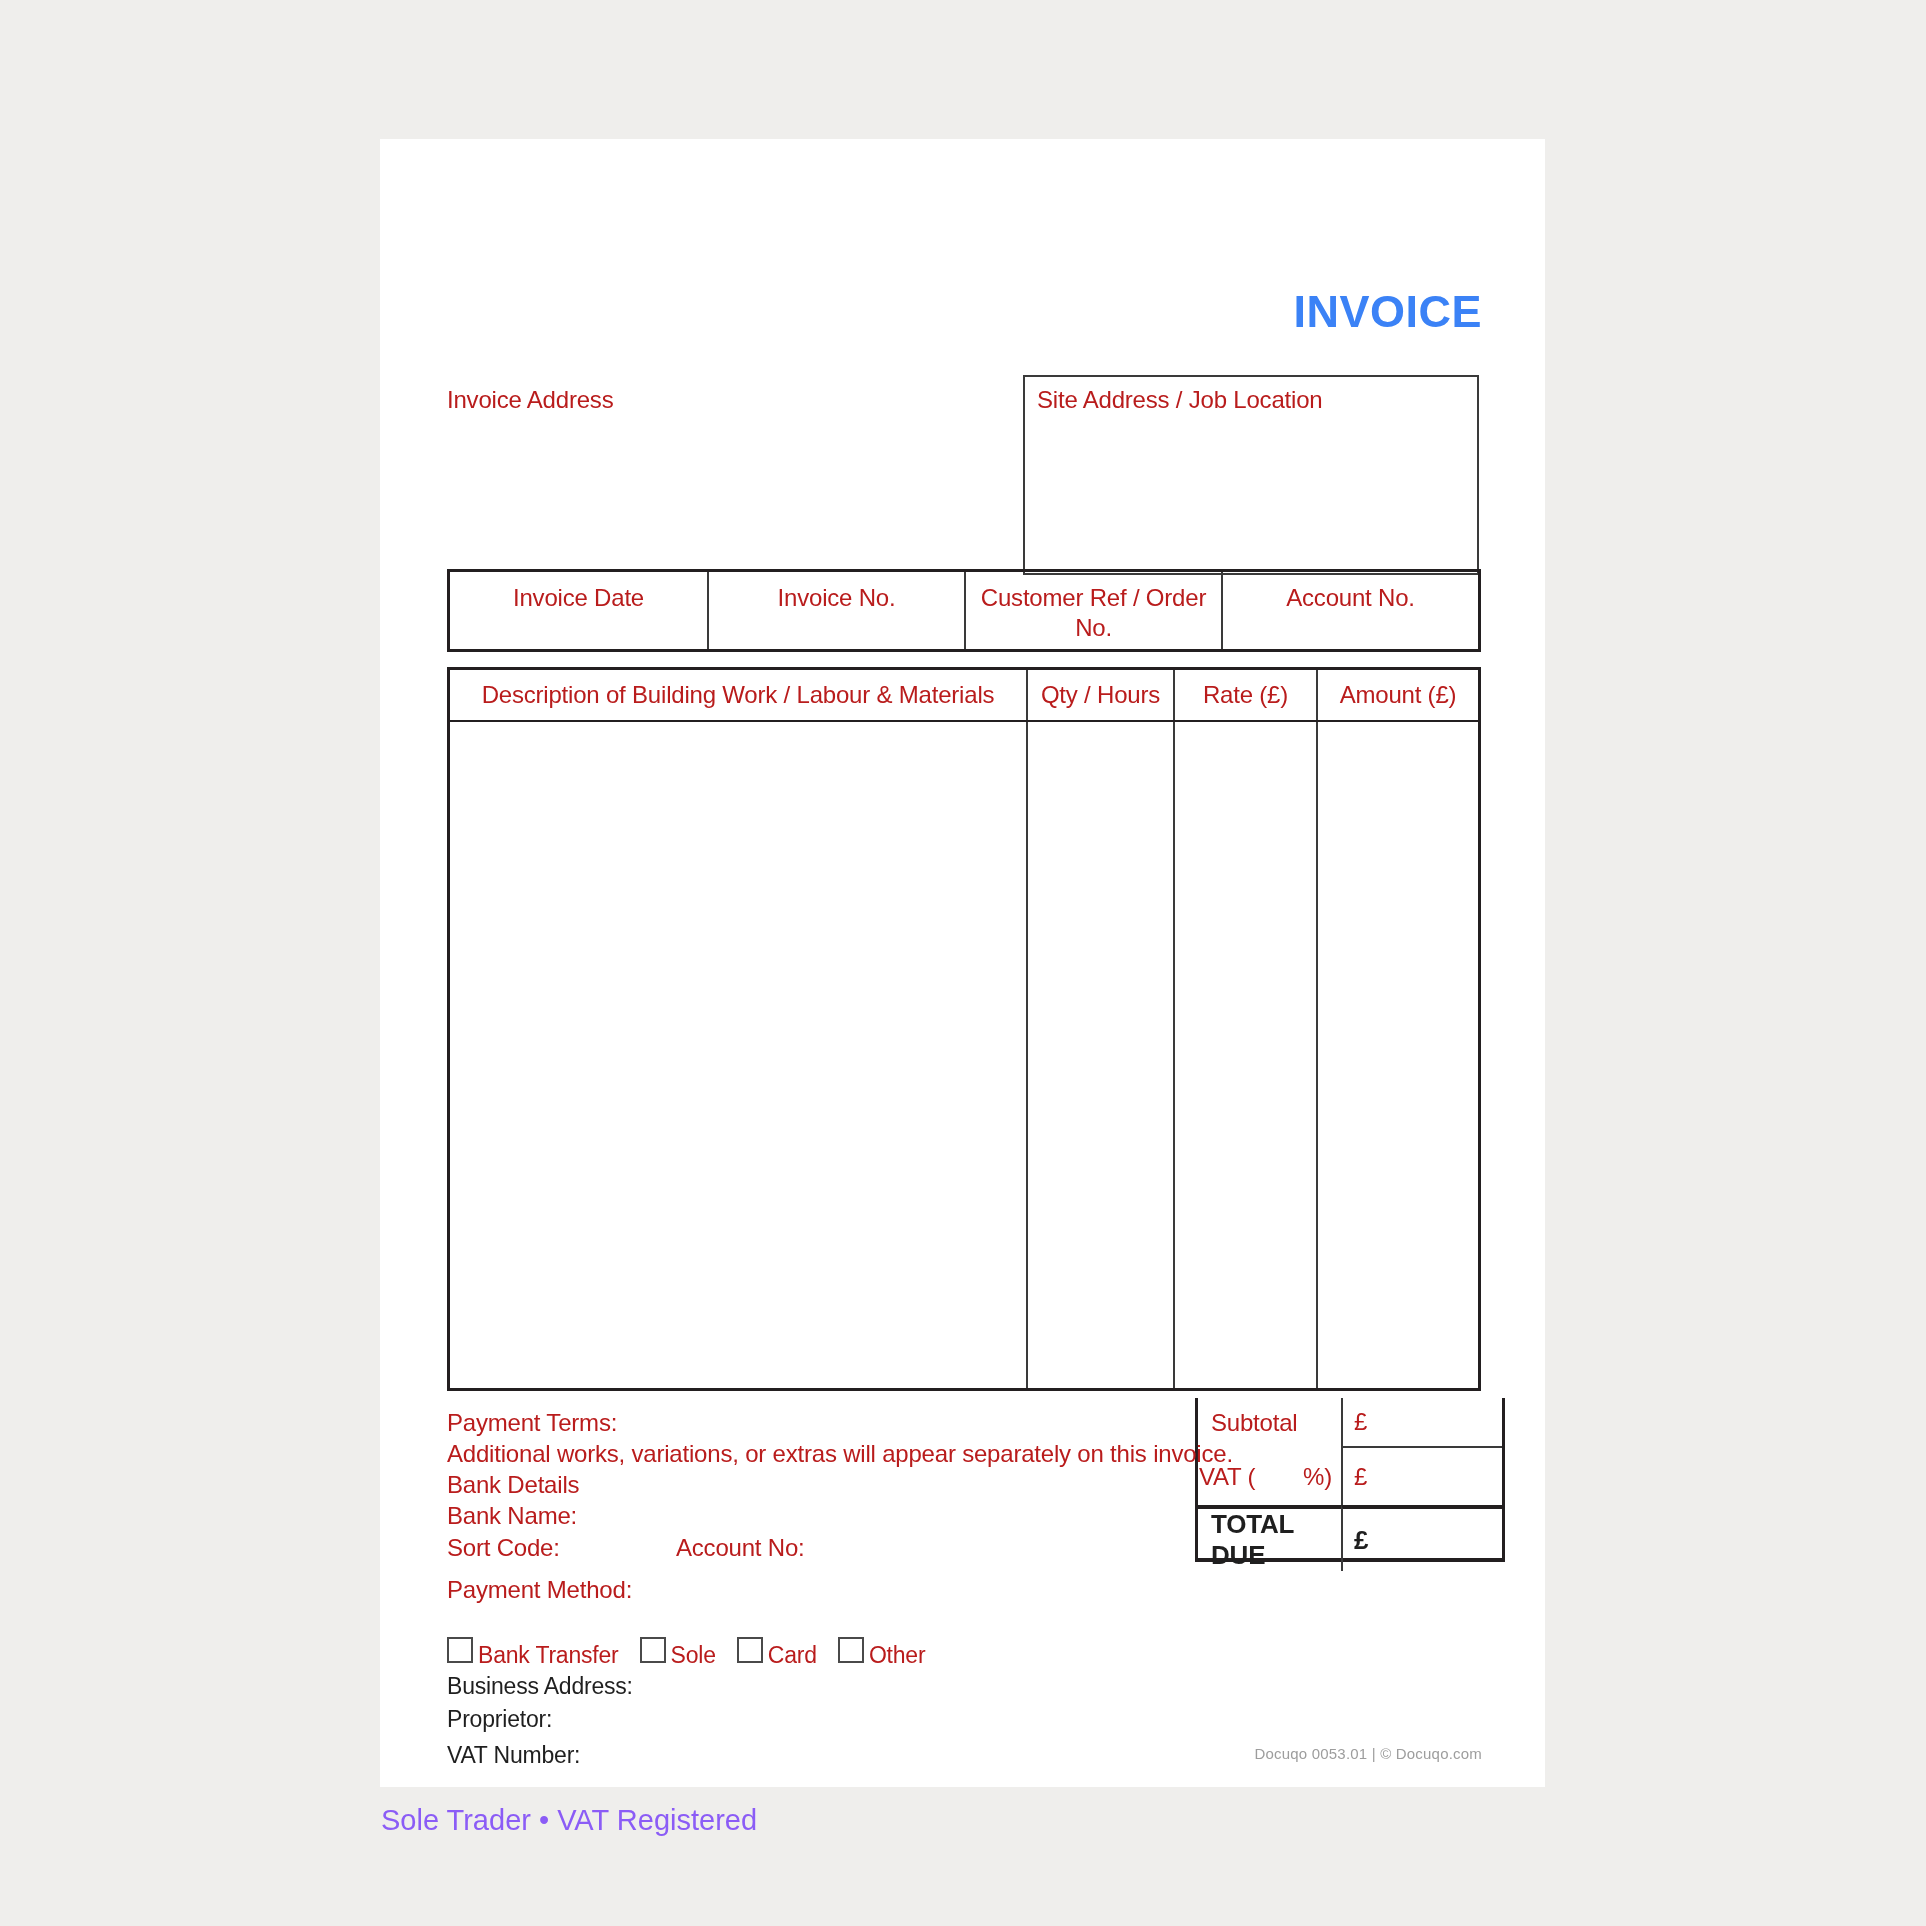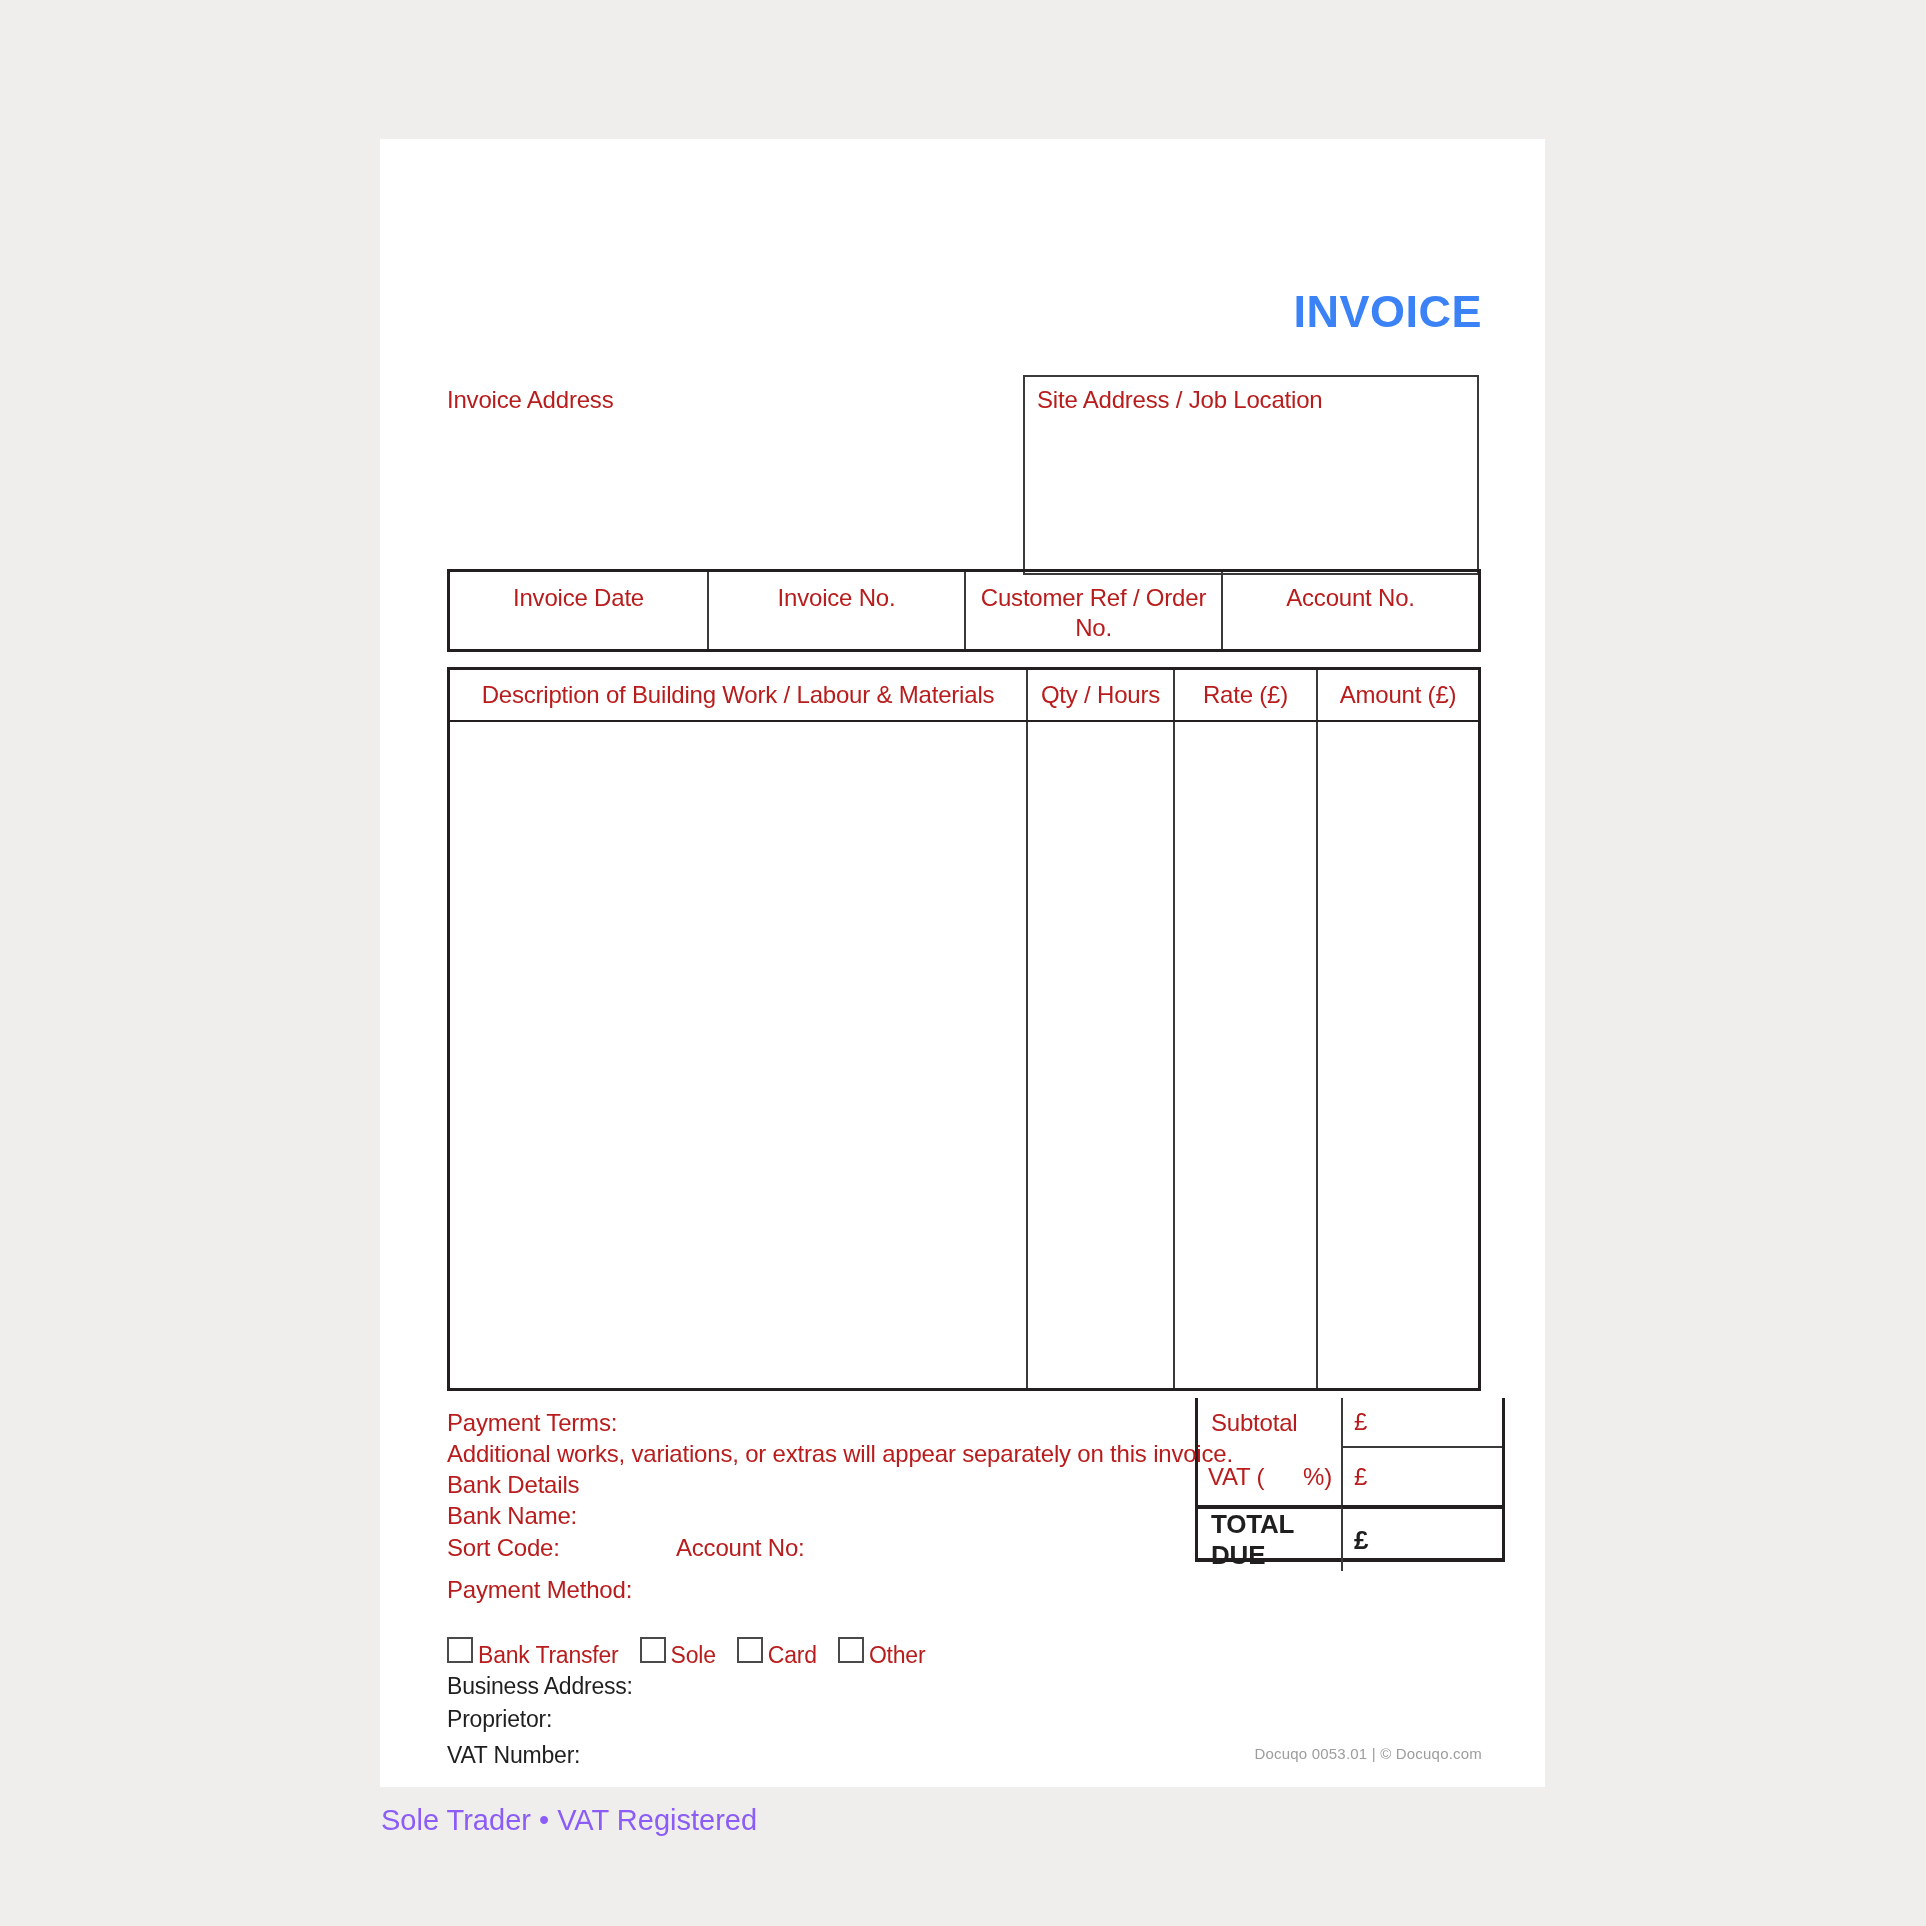--- a/index.html
+++ b/index.html
@@ -99,21 +99,21 @@
     grid-template-rows: 107px 1fr;
     margin-left: 24px;
   }
   .t-left {
     display: flex; flex-direction: column;
   }
   .t-sub-label { height: 50px; display: flex; align-items: center; padding-left: 13px; }
   .t-vat-label {
     flex: 1; display: flex; align-items: center;
     justify-content: space-between;
-    padding-left: 10px; padding-right: 9px;
+    padding-left: 1px; padding-right: 9px;
   }
   .t-right { border-left: 2px solid #3a3a3a; display: flex; flex-direction: column; }
   .t-val {
     padding-left: 11px; display: flex; align-items: center;
   }
   .t-val-sub { height: 50px; border-bottom: 2px solid #3a3a3a; }
   .t-val-vat { flex: 1; }
   .t-total-label, .t-total-val {
     border-top: 4px solid #231f20;
     display: flex; align-items: center;

